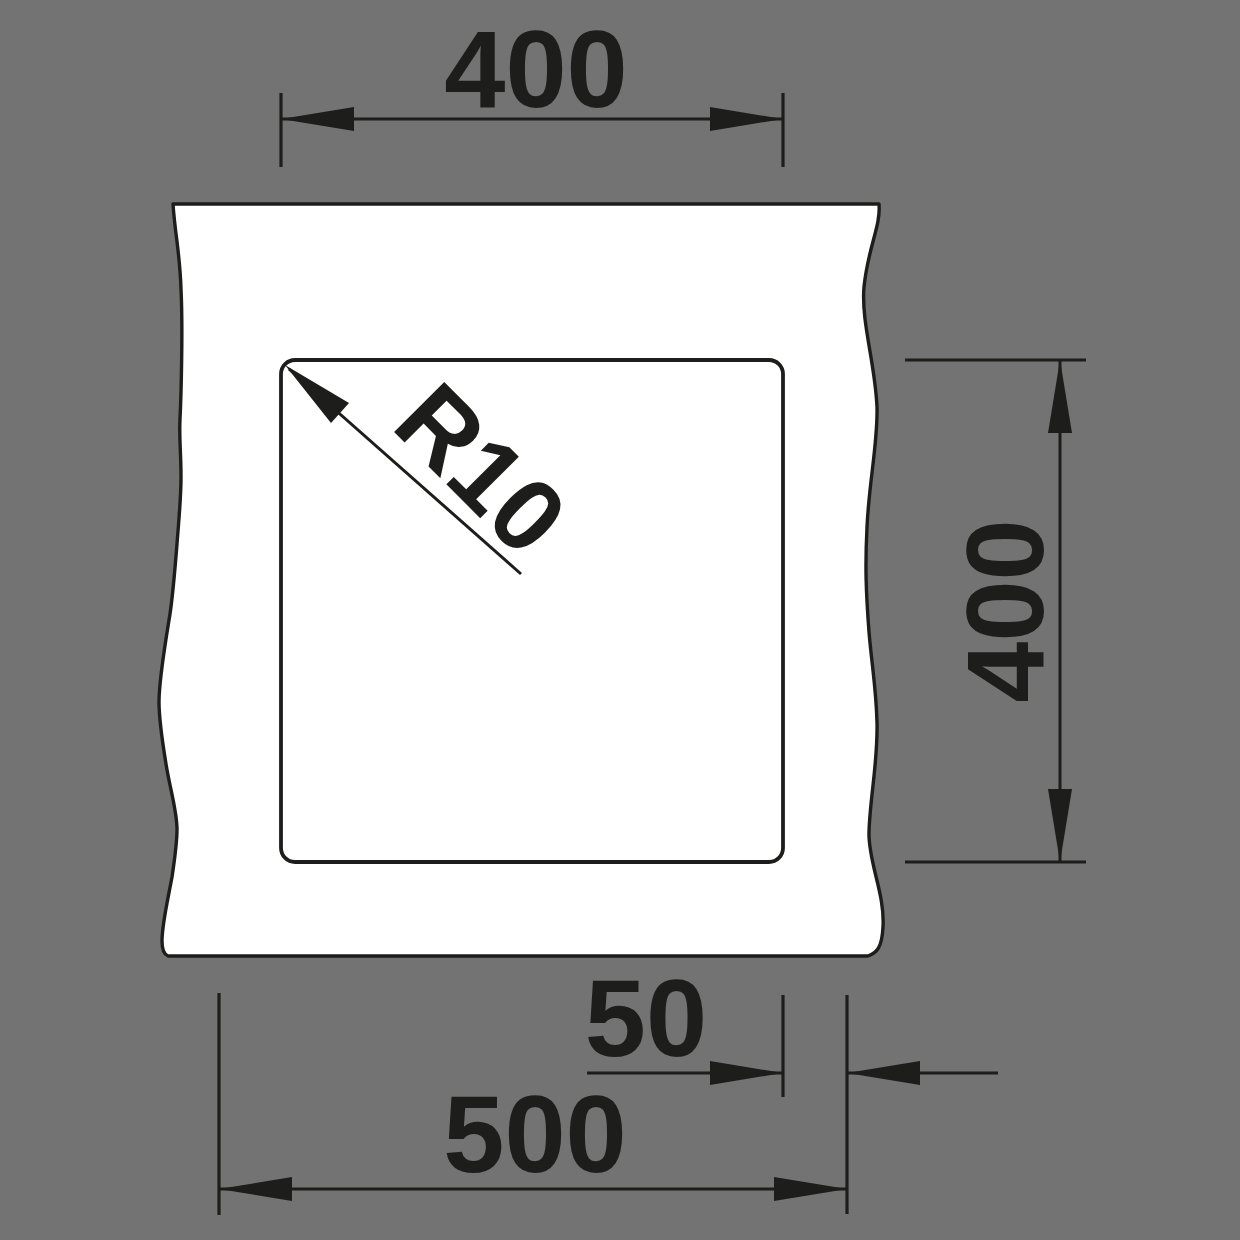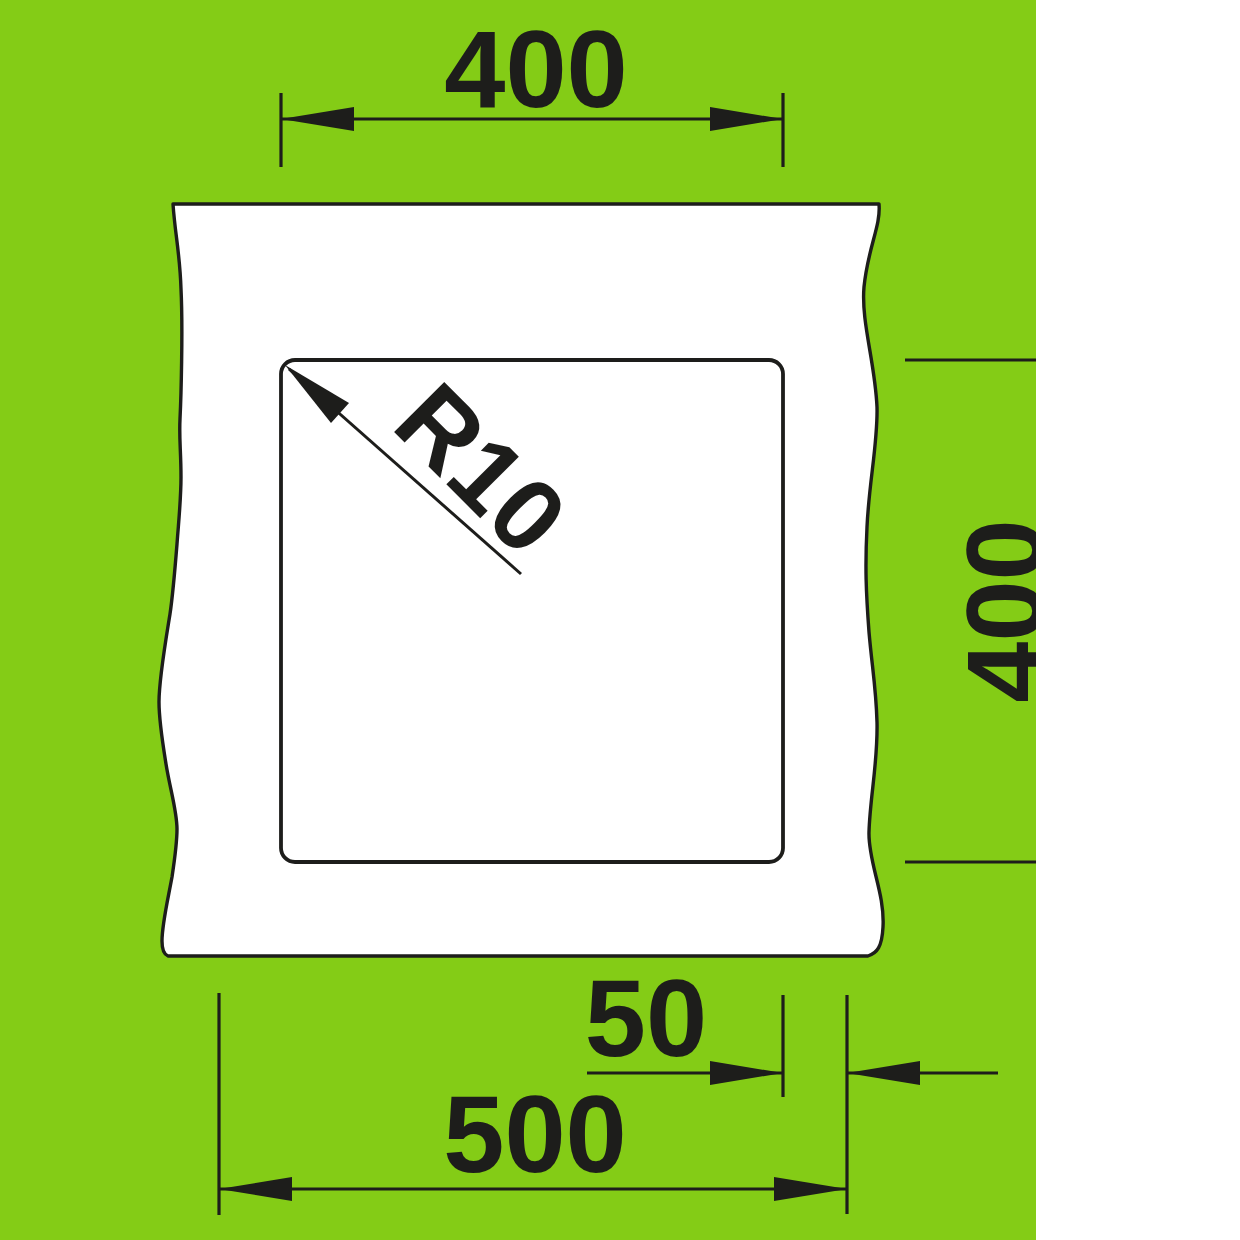--- a/index.html
+++ b/index.html
@@ -2,23 +2,23 @@
 <html><head>
 <meta charset="utf-8">
 <style>
   html, body {
     margin: 0;
     padding: 0;
     background: #ffffff;
   }
   .canvas {
     position: relative;
-    width: 1036px;
+    width: 1240px;
     height: 1240px;
-    background: #84cc16;
+    background: #737373;
     overflow: hidden;
   }
   svg { display: block; }
   .outline {
     fill: #ffffff;
     stroke: #1d1d1b;
     stroke-width: 3.4;
     stroke-linejoin: round;
   }
   .cutout {

